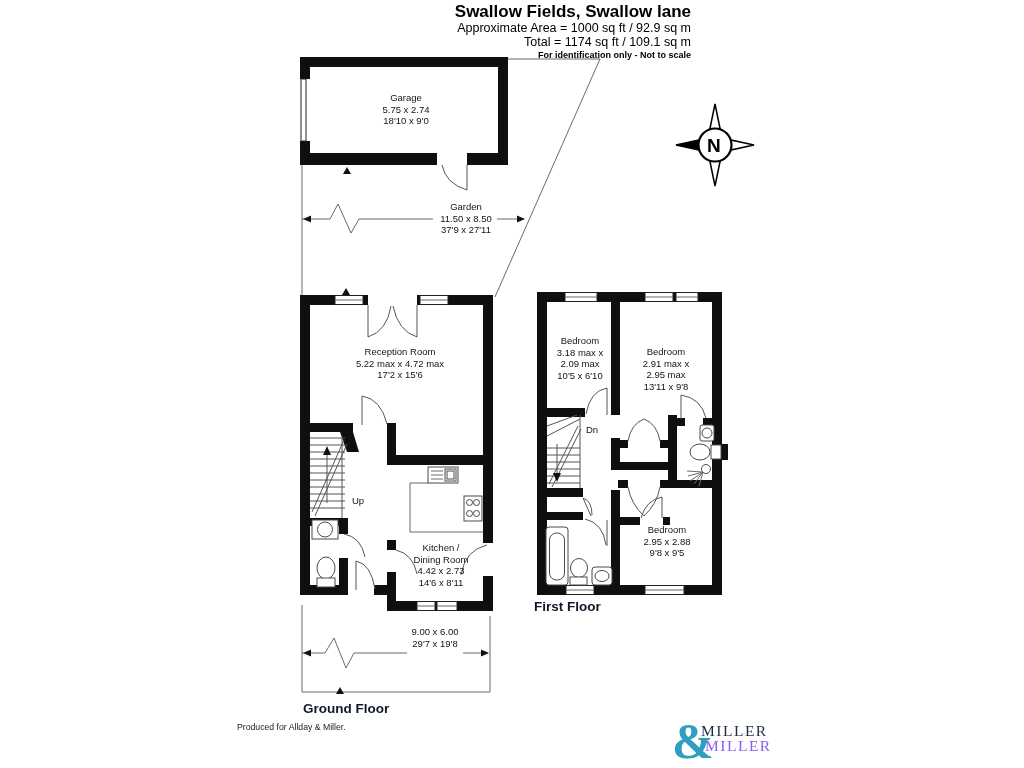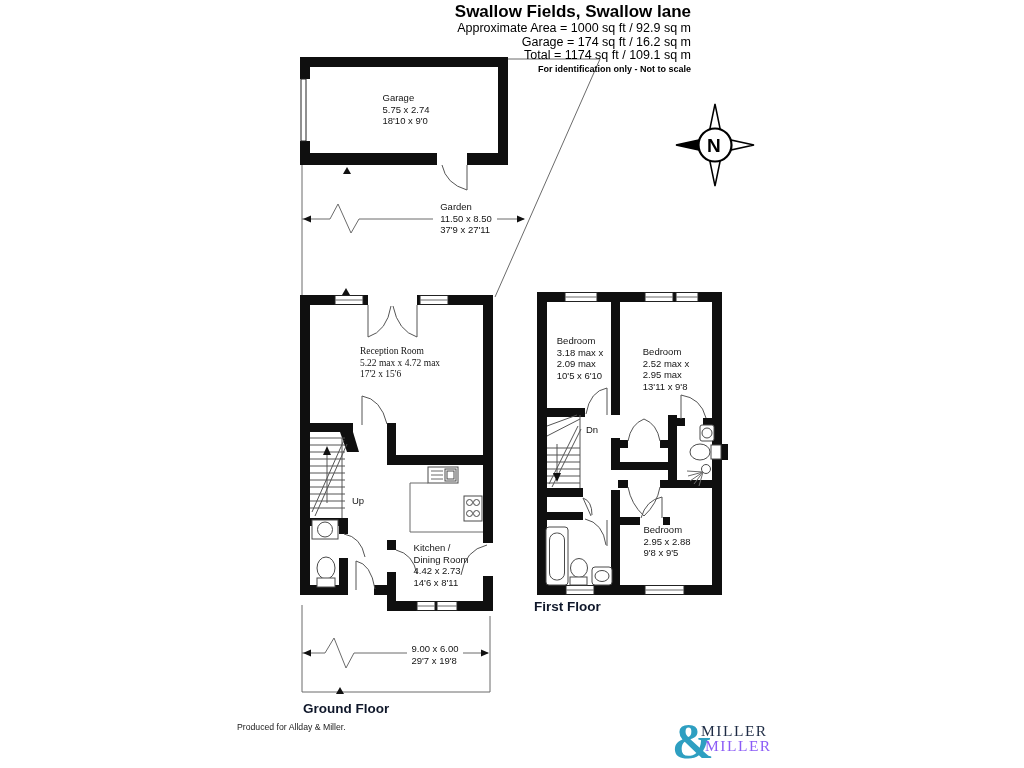--- a/index.html
+++ b/index.html
@@ -6,21 +6,21 @@
   #page{position:relative;width:928px;height:768px;background:#fff;overflow:hidden;
         font-family:"Liberation Sans",sans-serif;}
   svg{position:absolute;left:0;top:0;}
   .wall{fill:#0f0f0f;}
   .thin{stroke:#6b6b6b;stroke-width:1;fill:none;}
   .door{stroke:#555;stroke-width:1;fill:none;}
   .fix{stroke:#4a4a4a;stroke-width:1;fill:#fff;}
   .stair{stroke:#555;stroke-width:1;fill:none;}
   .win{fill:#fff;stroke:#222;stroke-width:1;}
   .tick{fill:#111;}
-  .label{position:absolute;transform:translateX(-50%);text-align:left;
+  .label{position:absolute;transform:translateX(-50%);text-align:center;
          font:9.5px/11.5px "Liberation Sans",sans-serif;color:#141414;white-space:nowrap;}
   .floor-title{position:absolute;font:bold 13.5px "Liberation Sans",sans-serif;color:#0f172a;white-space:nowrap;}
   #header{position:absolute;top:2px;right:237px;text-align:right;color:#000;}
   #header .t{font:bold 17px/20px "Liberation Sans",sans-serif;}
   #header .a{font:12.5px/13.5px "Liberation Sans",sans-serif;}
   #header .d{font:bold 9px/12px "Liberation Sans",sans-serif;}
   #footer{position:absolute;left:237px;top:722px;font:8.7px/11.8px "Liberation Sans",sans-serif;color:#222;}
   #logo{position:absolute;left:672px;top:714px;width:130px;height:54px;}
   #logo .amp{position:absolute;left:0;top:2px;font:bold 50px/50px "Liberation Serif",serif;color:#2e9fc1;}
   #logo .n1{position:absolute;left:29px;top:8px;font:15.5px "Liberation Serif",serif;letter-spacing:1.5px;color:#1d2b44;}
@@ -264,67 +264,66 @@
   <g>
     <polygon points="715,104 722,138 754,145 722,152 715,186 708,152 676,145 708,138" fill="#fff" stroke="#000" stroke-width="1.5"></polygon>
     <polygon points="676,145 708,138 708,152" fill="#000"></polygon>
     <circle cx="715" cy="145" r="16.5" fill="#fff" stroke="#000" stroke-width="2.2"></circle>
   </g>
 </svg>
 
 <div id="header">
   <div class="t">Swallow Fields, Swallow lane</div>
   <div class="a">Approximate Area = 1000 sq ft / 92.9 sq m</div>
-  <div class="a">Garage = 174 sq ft / 16.2 sq m</div>
   <div class="a">Total = 1174 sq ft / 109.1 sq m</div>
   <div class="d">For identification only - Not to scale</div>
 </div>
 
 <div id="compass-n">N</div>
 
 <div class="label" style="left:406px;top:92px;">
   <div>Garage</div>
   <div>5.75 x 2.74</div>
   <div>18'10 x 9'0</div>
 </div>
 
 <div class="label" style="left:466px;top:201px;">
   <div>Garden</div>
   <div>11.50 x 8.50</div>
   <div>37'9 x 27'11</div>
 </div>
 
-<div class="label" style="left:400px;top:346px;font-family:Liberation Serif, serif;">
+<div class="label" style="left:400px;top:346px;">
   <div>Reception Room</div>
   <div>5.22 max x 4.72 max</div>
   <div>17'2 x 15'6</div>
 </div>
 
 <div class="label" style="left:441px;top:542px;">
   <div>Kitchen /</div>
   <div>Dining Room</div>
   <div>4.42 x 2.73</div>
   <div>14'6 x 8'11</div>
 </div>
 
-<div class="label" style="left:435px;top:643px;">
+<div class="label" style="left:435px;top:626px;">
   <div>9.00 x 6.00</div>
   <div>29'7 x 19'8</div>
 </div>
 
 <div class="label" style="left:580px;top:335px;">
   <div>Bedroom</div>
   <div>3.18 max x</div>
   <div>2.09 max</div>
   <div>10'5 x 6'10</div>
 </div>
 
 <div class="label" style="left:666px;top:346px;">
   <div>Bedroom</div>
-  <div>2.52 max x</div>
+  <div>2.91 max x</div>
   <div>2.95 max</div>
   <div>13'11 x 9'8</div>
 </div>
 
 <div class="label" style="left:667px;top:524px;">
   <div>Bedroom</div>
   <div>2.95 x 2.88</div>
   <div>9'8 x 9'5</div>
 </div>
 

